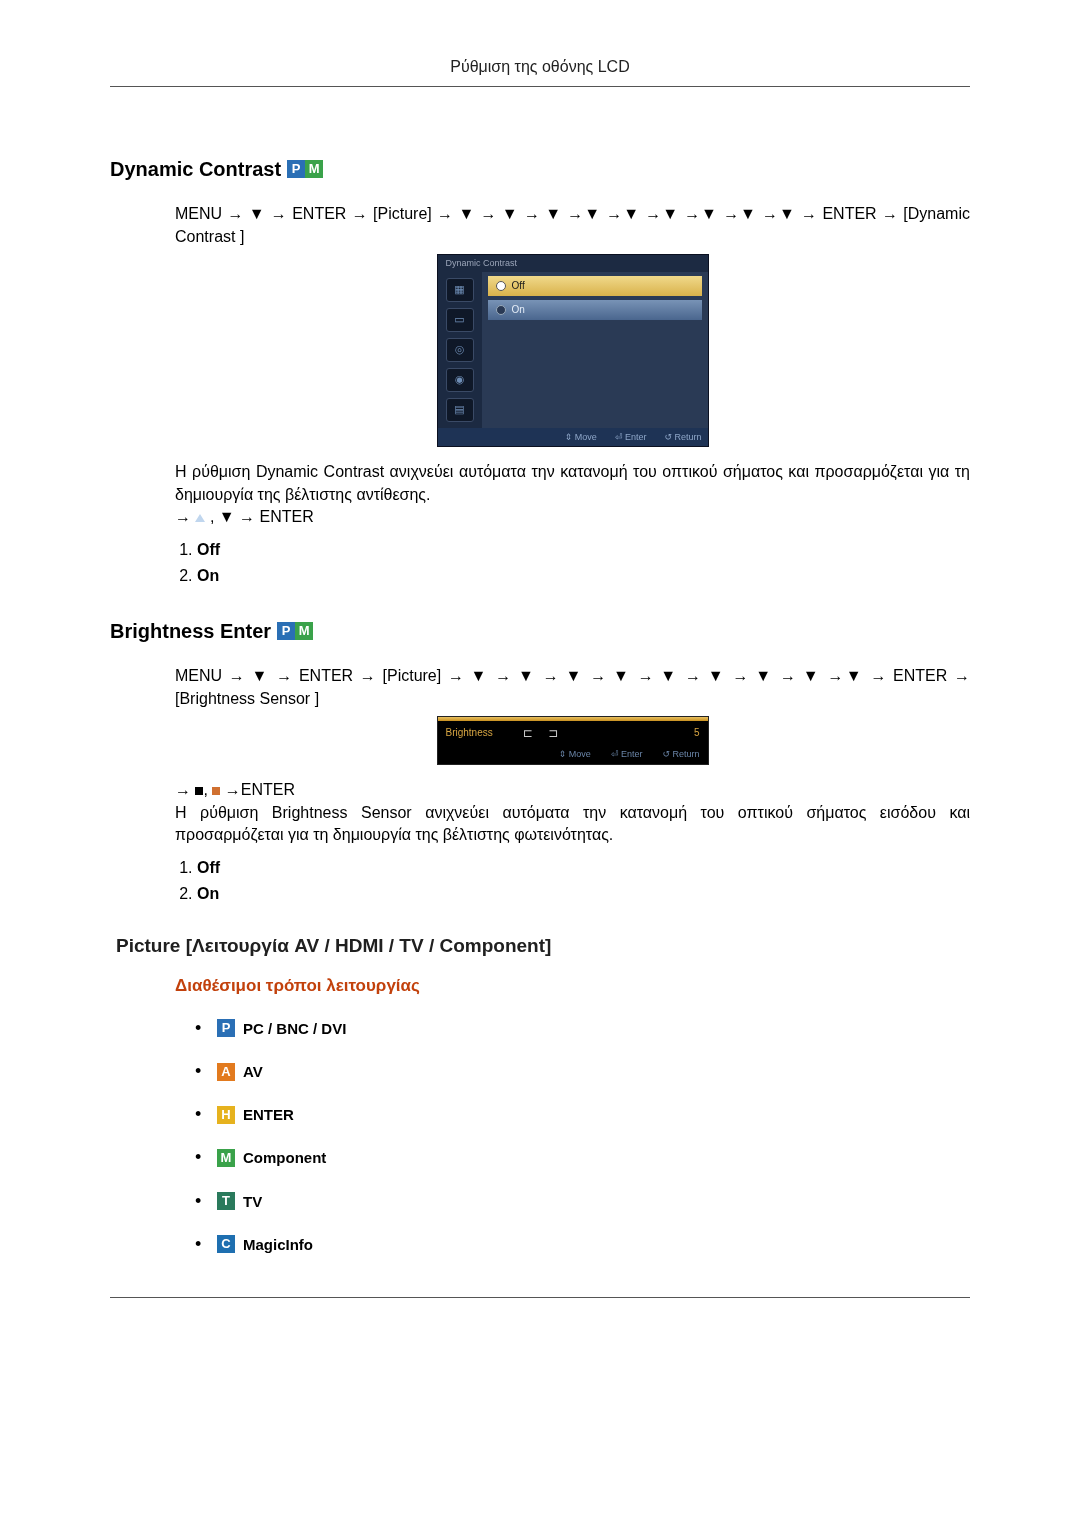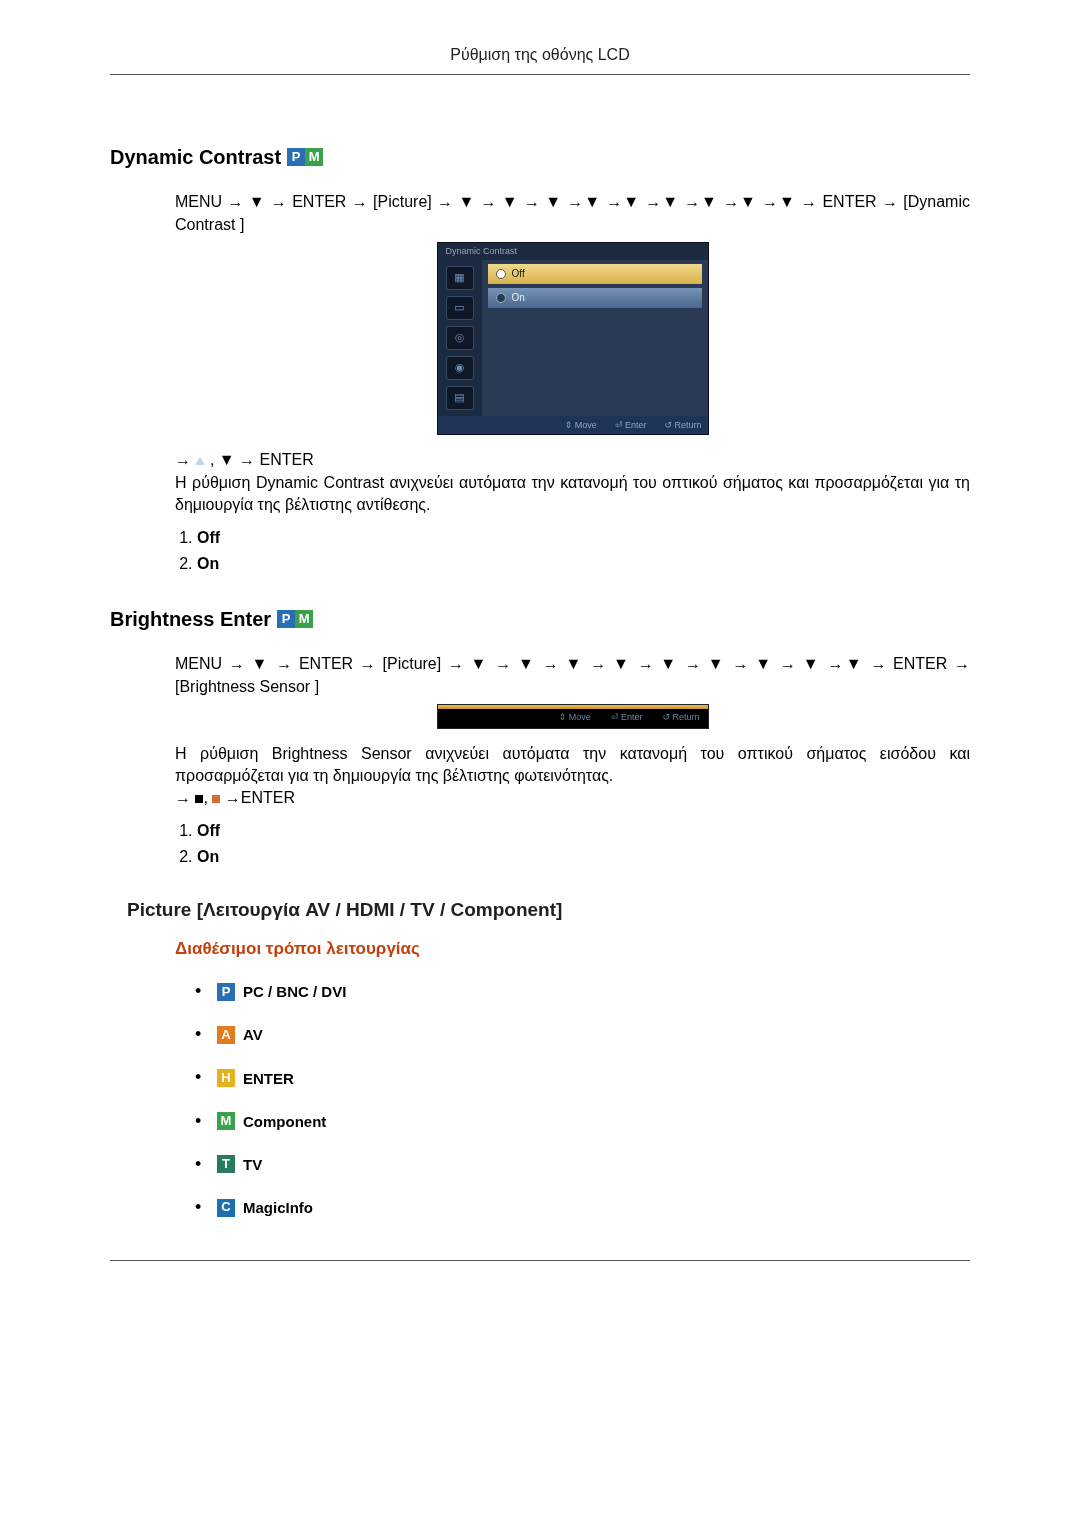--- a/index.html
+++ b/index.html
@@ -18,21 +18,21 @@
   }
   .hr-top, .hr-bottom {
     border: none;
     border-top: 1px solid #555;
     margin-left: 110px;
     margin-right: 110px;
   }
   .header-title {
     text-align: center;
     font-size: 16px;
-    margin: 4px 0 6px;
+    margin: 16px 0 6px;
     color: #222;
   }
   .content {
     padding: 30px 110px 0 110px;
   }
   .section-title {
     font-size: 20px;
     font-weight: bold;
     margin: 30px 0 20px;
     display: flex;
@@ -198,21 +198,21 @@
   }
   ul.modes li::before {
     content: "•";
     font-size: 18px;
     color: #000;
     width: 14px;
   }
   .subhead {
     font-size: 19px;
     font-weight: bold;
-    margin: 28px 0 10px 17px;
+    margin: 28px 0 10px 6px;
     color: #202020;
   }
   .subhead2 {
     font-size: 17px;
     font-weight: bold;
     margin: 14px 0 10px 0;
     color: #c2410c;
   }
   .tri-up {
     width: 0; height: 0;
@@ -274,23 +274,23 @@
             </div>
           </div>
           <div class="osd1-footer">
             <span>⇕ <span>Move</span></span>
             <span>⏎ <span>Enter</span></span>
             <span>↺ <span>Return</span></span>
           </div>
         </div>
       </div>
 
+      <p class="body-text">Η ρύθμιση Dynamic Contrast ανιχνεύει αυτόματα την κατανομή του οπτικού σήματος και προσαρμόζεται για τη δημιουργία της βέλτιστης αντίθεσης.</p>
+
       <p class="body-text nav-text">→ <span class="tri-up"></span> , ▼ → ENTER</p>
-
-      <p class="body-text">Η ρύθμιση Dynamic Contrast ανιχνεύει αυτόματα την κατανομή του οπτικού σήματος και προσαρμόζεται για τη δημιουργία της βέλτιστης αντίθεσης.</p>
 
       <ol class="num">
         <li><span class="bold">Off</span></li>
         <li><span class="bold">On</span></li>
       </ol>
     </div>
 
     <div class="section-title">
       <span>Brightness Enter</span>
       <span class="badges">
@@ -298,31 +298,36 @@
         <span class="badge badge-M">M</span>
       </span>
     </div>
 
     <div class="indented">
       <p class="body-text nav-text">MENU → ▼ → ENTER → [Picture] → ▼ → ▼ → ▼ → ▼ → ▼ → ▼ → ▼ → ▼ →▼ → ENTER → [Brightness Sensor ]</p>
 
       <div class="osd-container">
         <div class="osd2">
           <div class="osd2-top"></div>
+          <div class="osd2-row">
+            <span class="lbl">Brightness</span>
+            <span class="bracket">⊏        ⊐</span>
+            <span class="val">5</span>
+          </div>
           <div class="osd2-footer">
             <span>⇕ <span>Move</span></span>
             <span>⏎ <span>Enter</span></span>
             <span>↺ <span>Return</span></span>
           </div>
         </div>
       </div>
 
+      <p class="body-text nav-text">→ <span class="blk-sm"></span>, <span class="blk-or"></span> →ENTER</p>
+
       <p class="body-text">Η ρύθμιση Brightness Sensor ανιχνεύει αυτόματα την κατανομή του οπτικού σήματος εισόδου και προσαρμόζεται για τη δημιουργία της βέλτιστης φωτεινότητας.</p>
-
-      <p class="body-text nav-text">→ <span class="blk-sm"></span>, <span class="blk-or"></span> →ENTER</p>
 
       <ol class="num">
         <li><span class="bold">Off</span></li>
         <li><span class="bold">On</span></li>
       </ol>
     </div>
 
     <div class="subhead">Picture [Λειτουργία AV / HDMI / TV / Component]</div>
 
     <div class="indented">

